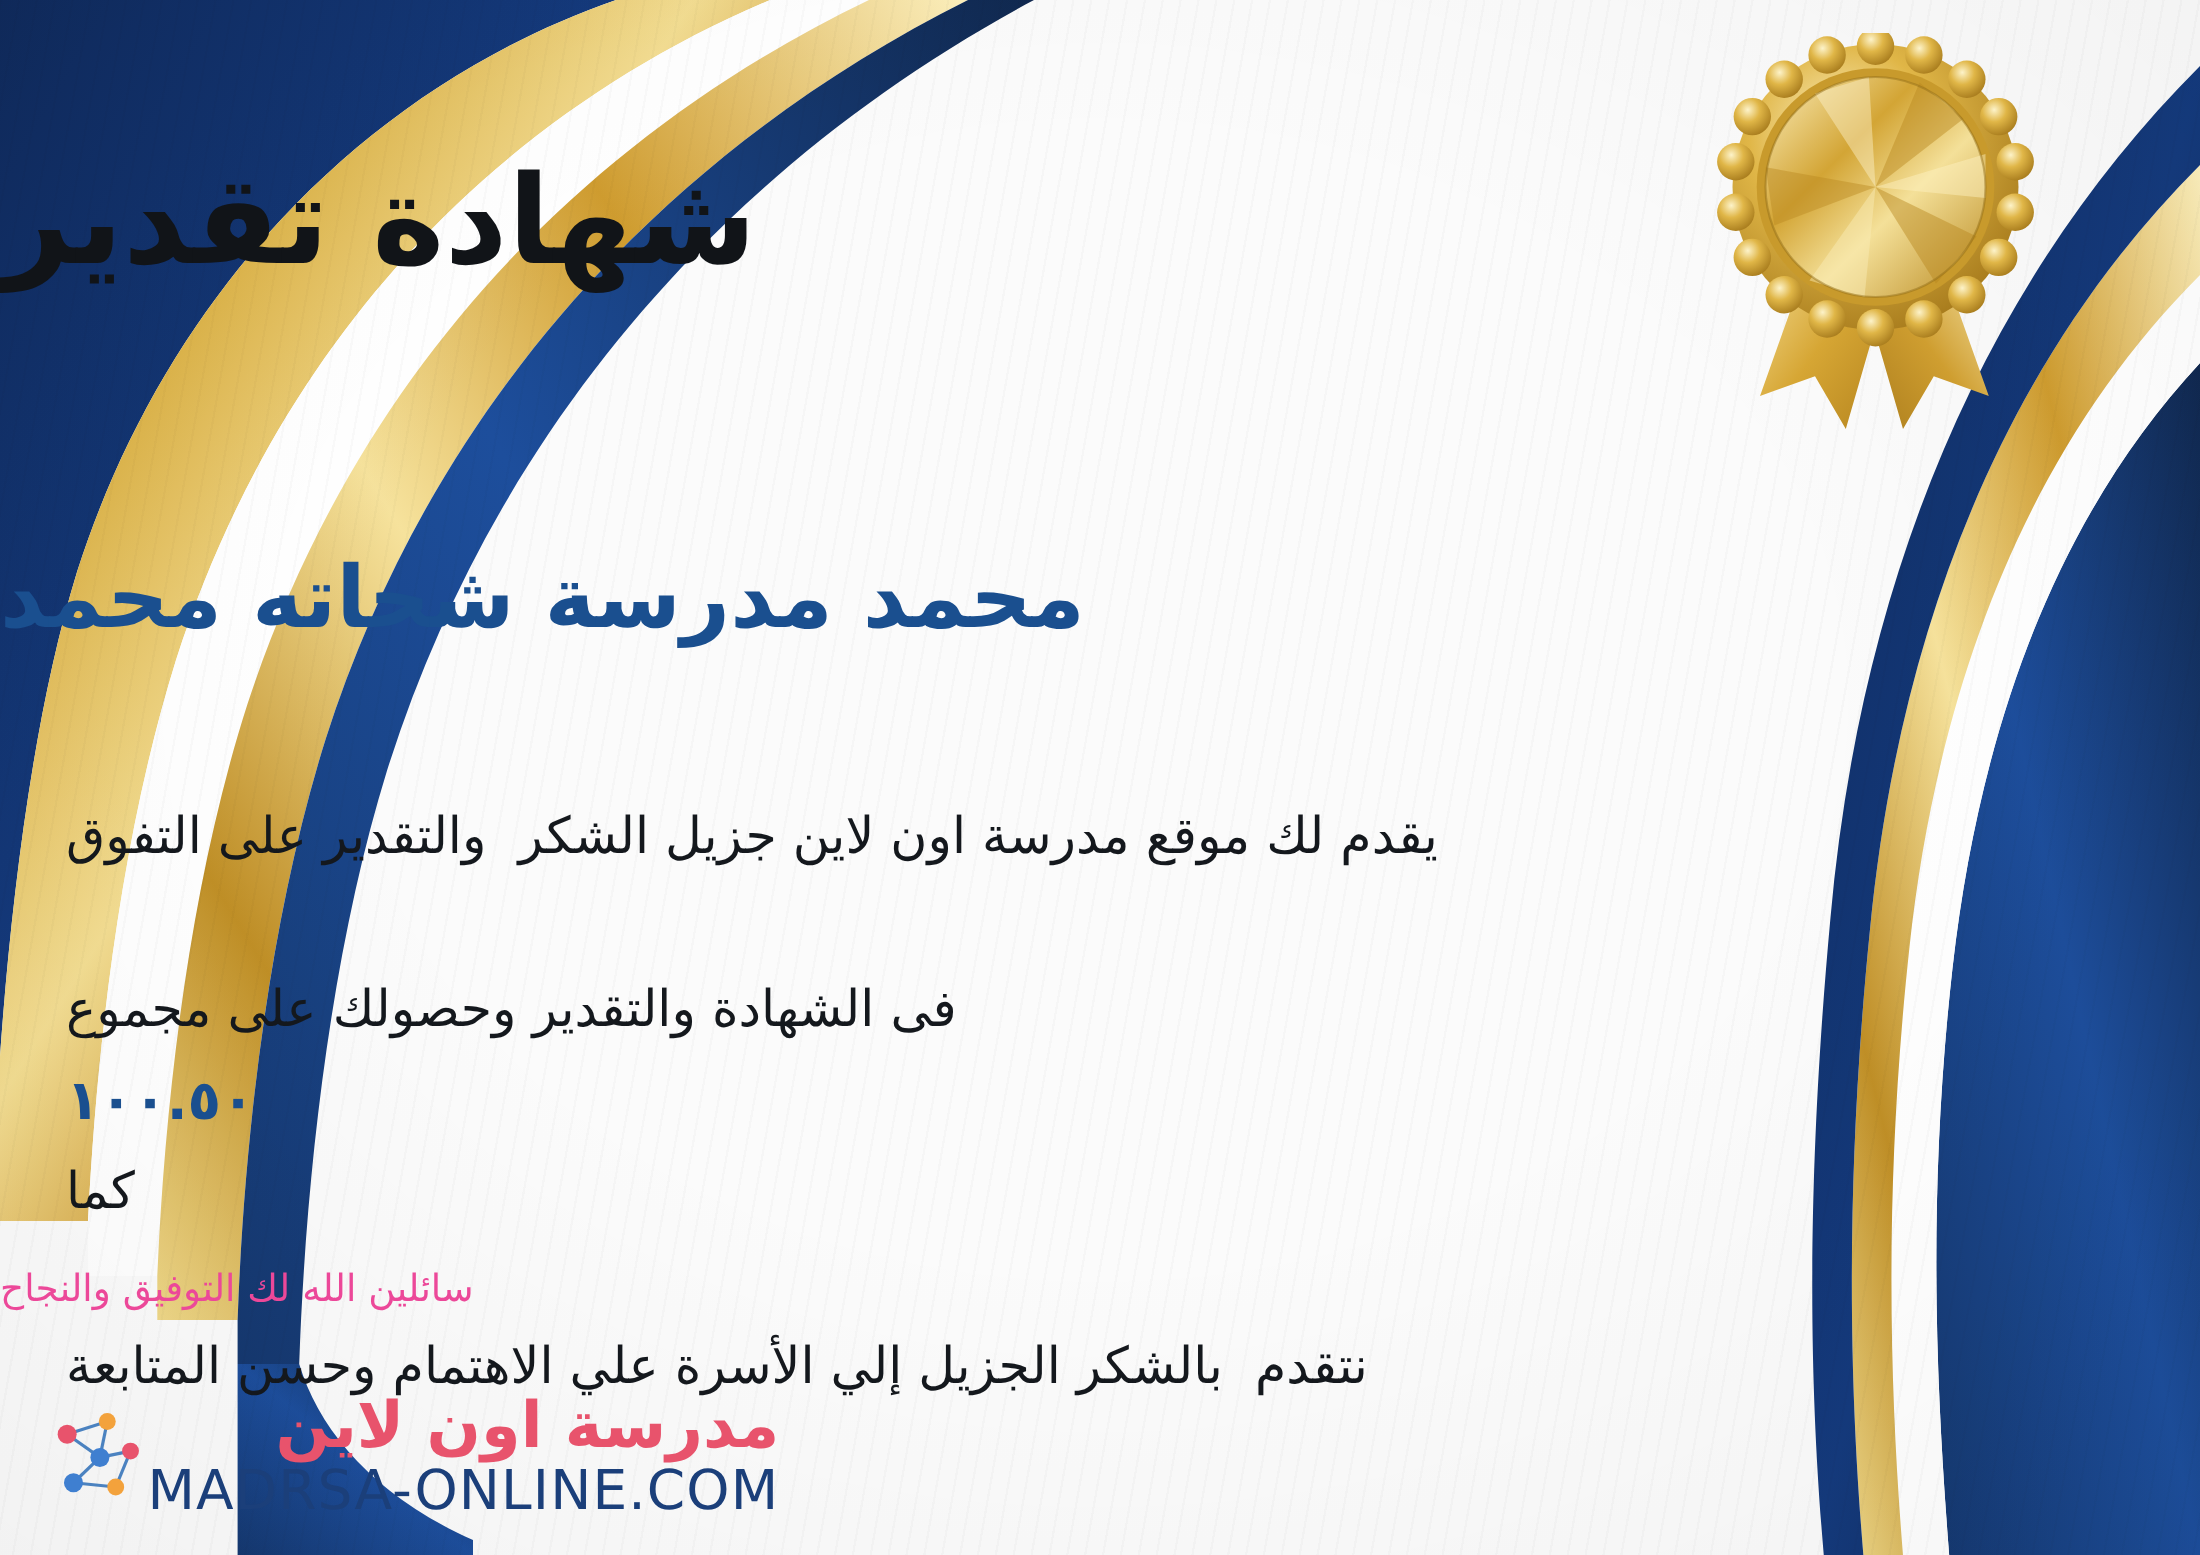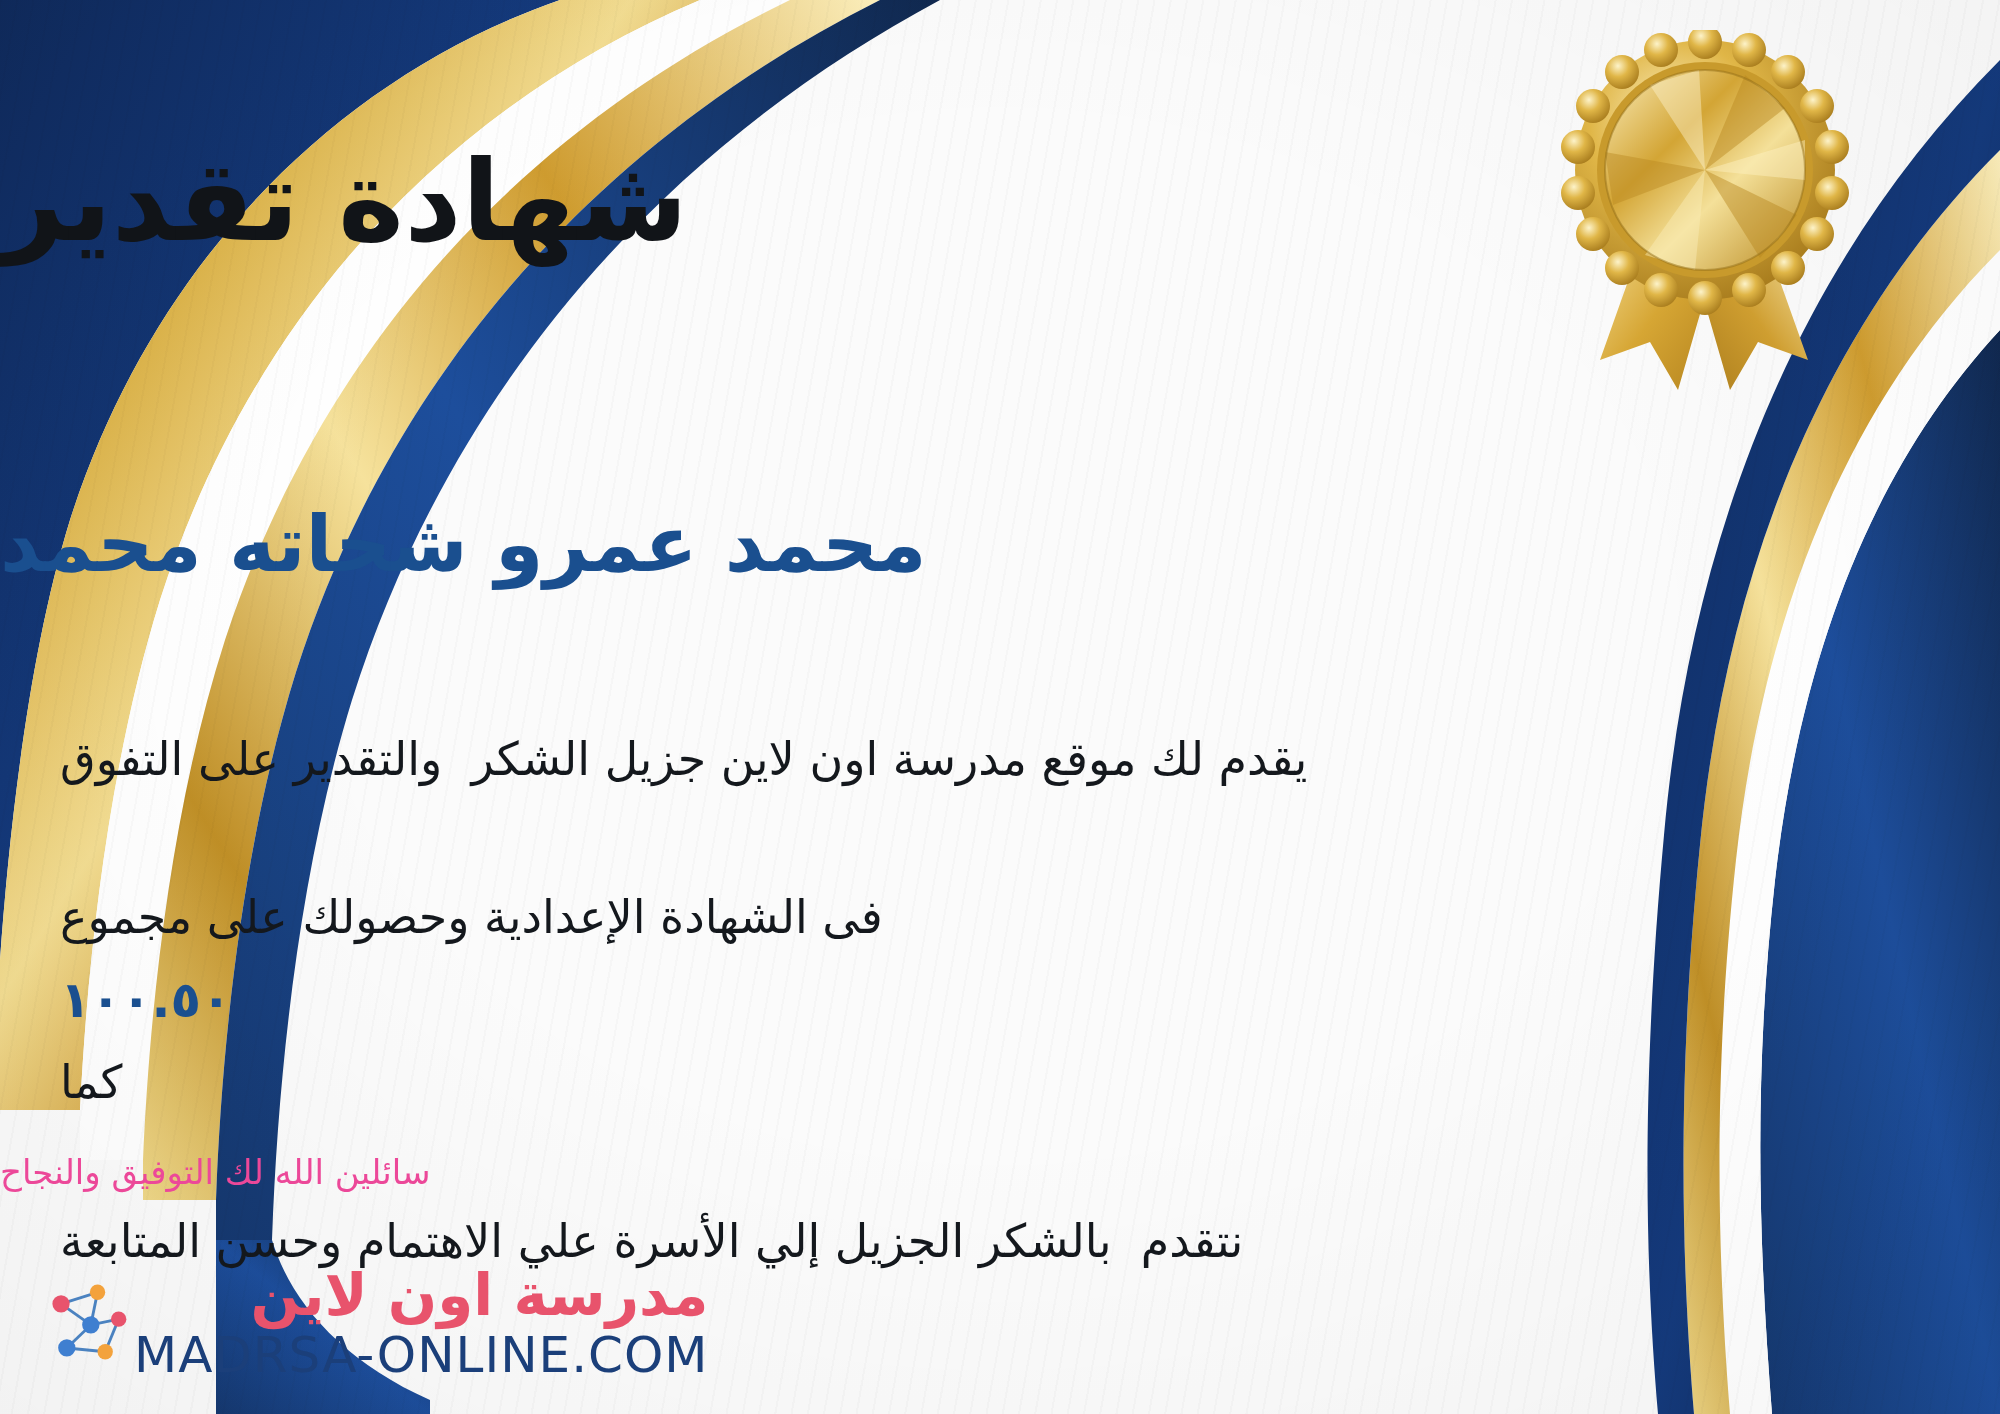--- a/index.html
+++ b/index.html
@@ -278,26 +278,26 @@
         </g>
         <circle r="100" fill="none" stroke="#8f6a16" stroke-width="2" opacity="0.45"></circle>
       </g>
     </g>
   </svg>
 
   <div class="content">
 
     <div class="title">شهادة تقدير</div>
 
-    <div class="recipient">محمد عمرو شحاته محمد</div>
+    <div class="recipient">محمد مدرسة شحاته محمد</div>
 
     <div class="body-block">
       <div class="body-line">يقدم لك موقع مدرسة اون لاين جزيل الشكر  والتقدير على التفوق</div>
       <div class="body-line">
-        <span>فى الشهادة الإعدادية وحصولك على مجموع</span>
+        <span>فى الشهادة والتقدير وحصولك على مجموع</span>
         <span class="score">١٠٠.٥٠</span>
         <span>كما</span>
       </div>
       <div class="body-line">نتقدم  بالشكر الجزيل إلي الأسرة علي الاهتمام وحسن المتابعة</div>
     </div>
 
     <div class="closing">سائلين الله لك التوفيق  والنجاح</div>
   </div>
 
   <div class="logo">

